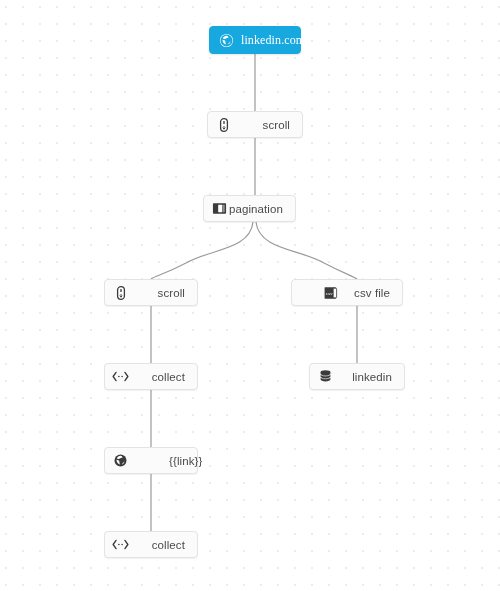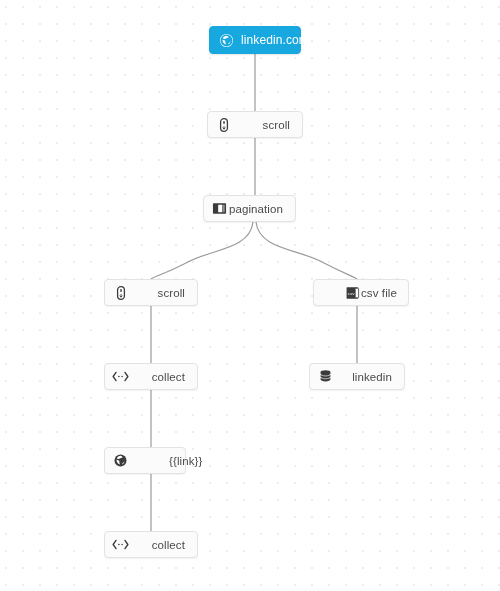--- a/index.html
+++ b/index.html
@@ -69,20 +69,21 @@
     box-shadow: 0 1px 2px rgba(0,0,0,0.10);
     height: 28px;
     padding: 0 10px 0 8px;
   }
   .node.root .node-label {
     color: #ffffff;
     font-size: 12px;
     padding-left: 6px;
     padding-right: 2px;
     text-align: right;
+    font-family: Liberation Serif, serif;
   }
   svg { display: block; }
 </style>
 </head>
 <body>
 
 <div id="canvas">
 
   <svg id="edges" viewBox="0 0 500 591" width="500" height="591">
 
@@ -145,21 +146,21 @@
     <span class="icon-wrap">
       <svg width="16" height="16" viewBox="0 0 16 16">
         <rect x="4.6" y="1.6" width="6.8" height="12.8" rx="3.4" ry="3.4" fill="#ffffff" stroke="#3b3b3b" stroke-width="1.3"></rect>
         <rect x="7.3" y="3.9" width="1.4" height="3.2" rx="0.7" fill="#3b3b3b"></rect>
         <path d="M8 9.3 l0 2.6 M6.9 10.9 L8 12.1 L9.1 10.9" fill="none" stroke="#3b3b3b" stroke-width="0.9" stroke-linecap="round" stroke-linejoin="round"></path>
       </svg>
     </span>
     <span class="node-label">scroll</span>
   </div>
 
-  <div class="node" style="left:313px; top:279px; width:96px;padding-left:30px;">
+  <div class="node" style="left:291px; top:279px; width:112px;padding-left:30px;">
     <span class="icon-wrap">
       <svg width="16" height="16" viewBox="0 0 16 16">
         <rect x="1.6" y="2.2" width="11.2" height="11.6" rx="0.6" fill="#3b3b3b"></rect>
         <rect x="10.2" y="3.2" width="3.4" height="9.6" rx="0.5" fill="#ffffff" stroke="#3b3b3b" stroke-width="0.8"></rect>
         <text x="6.1" y="9.6" font-family="'Liberation Sans', sans-serif" font-size="4.4" fill="#ffffff" text-anchor="middle">csv</text>
       </svg>
     </span>
     <span class="node-label">csv file</span>
   </div>
 
@@ -182,21 +183,21 @@
         <path d="M2.8 3.3 v2.0 c0 1.05 2.33 1.9 5.2 1.9 s5.2-.85 5.2-1.9 v-2.0 Z" fill="#3b3b3b"></path>
         <path d="M2.8 6.3 v2.0 c0 1.05 2.33 1.9 5.2 1.9 s5.2-.85 5.2-1.9 v-2.0 Z" fill="#3b3b3b"></path>
         <path d="M2.8 9.3 v2.0 c0 1.05 2.33 1.9 5.2 1.9 s5.2-.85 5.2-1.9 v-2.0 Z" fill="#3b3b3b"></path>
         <path d="M2.8 5.5 c0 1.05 2.33 1.9 5.2 1.9 s5.2-.85 5.2-1.9" fill="none" stroke="#ffffff" stroke-width="0.7"></path>
         <path d="M2.8 8.5 c0 1.05 2.33 1.9 5.2 1.9 s5.2-.85 5.2-1.9" fill="none" stroke="#ffffff" stroke-width="0.7"></path>
       </svg>
     </span>
     <span class="node-label">linkedin</span>
   </div>
 
-  <div class="node" style="left:104px; top:447px; width:82px;gap:40px;">
+  <div class="node" style="left:104px; top:447px; width:94px;gap:40px;">
     <span class="icon-wrap">
       <svg width="15" height="15" viewBox="0 0 16 16">
         <circle cx="8" cy="8" r="6.4" fill="#3b3b3b"></circle>
         <path d="M8 2.8 c1.2 0 1.9 1 2.3 2 c-.9.5-1.6.3-2.4.7 c-.9.4-1.7 1.1-2.8.9
                  c-.5-.1-.8-.5-1-1 C4.9 3.8 6.3 2.8 8 2.8 Z
                  M3.5 6.6 c.6.6 1.3 1 2.1 1.2 c1 .3 1.3 1 1.2 1.9 c-.1 1 .2 1.9.9 2.6
                  c-2.2-.3-3.9-2.2-3.9-4.5 c0-.4 0-.8.1-1.2 Z
                  M9.6 12.2 c.2-.8.6-1.4 1.2-1.9 c.6-.5 1-1.1 1.2-1.9
                  c.1.9-.1 1.8-.6 2.6 c-.5.6-1.1 1-1.8 1.2 Z" fill="#ffffff"></path>
       </svg>

